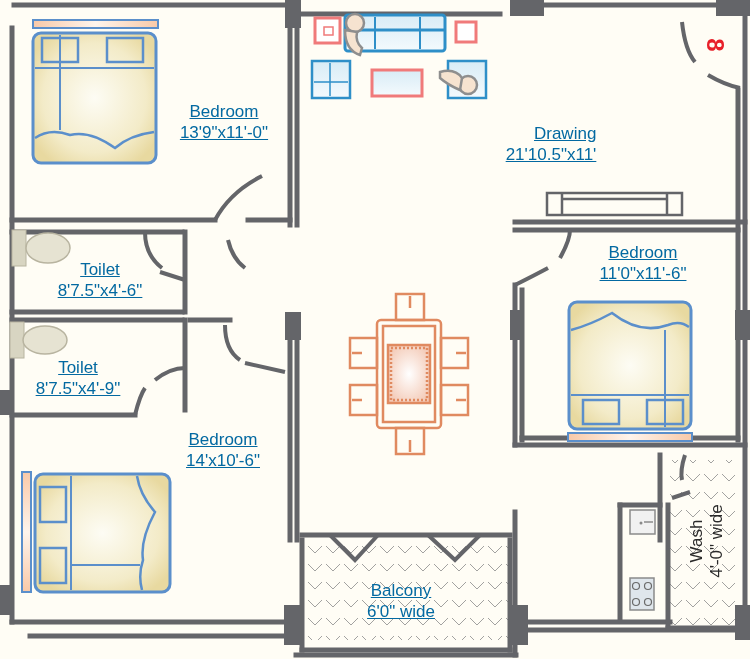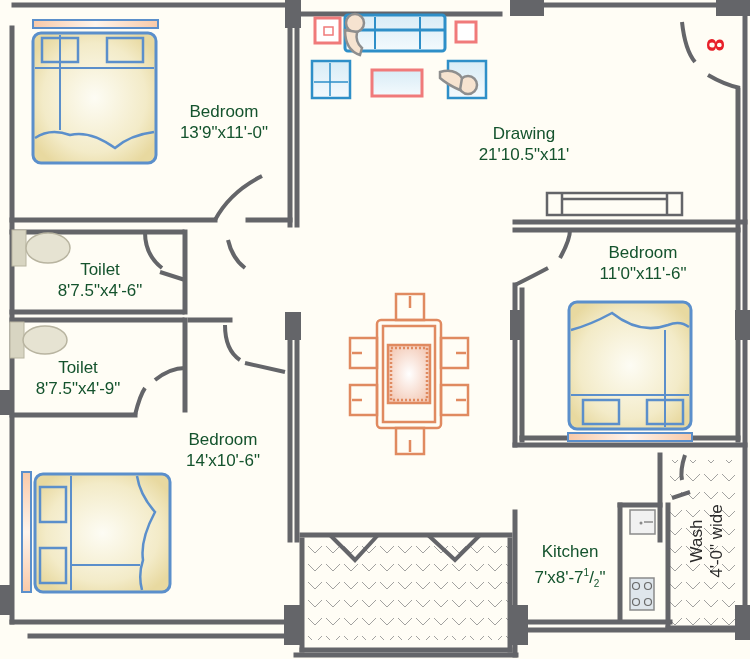--- a/index.html
+++ b/index.html
@@ -1,18 +1,18 @@
 <!DOCTYPE html>
 <html><head>
 <meta charset="utf-8">
 <style>
   html,body{margin:0;padding:0;background:#ffffff;}
   #plan{position:relative;width:750px;height:659px;overflow:hidden;background:#fffdf5;font-family:"Liberation Sans",sans-serif;}
   #plan svg{position:absolute;left:0;top:0;}
-  .lbl{position:absolute;text-align:center;color:#14532d;font-size:17px;line-height:21px;white-space:nowrap;transform:translateX(-50%);}
+  .lbl{position:absolute;text-align:center;color:#0369a1;font-size:17px;line-height:21px;white-space:nowrap;transform:translateX(-50%);text-decoration:underline;}
   .lbl span{display:block;}
   .rot{position:absolute;color:#2a2a2a;font-size:17px;line-height:20px;white-space:nowrap;transform:rotate(-90deg);transform-origin:center center;text-align:center;}
   .rot span{display:block;}
 </style>
 </head>
 <body>
 
 <div id="plan">
 <svg width="750" height="659" viewBox="0 0 750 659">
   <defs>
@@ -249,41 +249,41 @@
     <circle cx="648" cy="586" r="3.5" fill="none" stroke="#6a6a6a" stroke-width="1.2"></circle>
     <circle cx="636" cy="602" r="3.5" fill="none" stroke="#6a6a6a" stroke-width="1.2"></circle>
     <circle cx="648" cy="602" r="3.5" fill="none" stroke="#6a6a6a" stroke-width="1.2"></circle>
   </g>
 </svg>
 
 <div class="lbl" style="left:224px;top:101px;">
   <span>Bedroom</span>
   <span>13'9"x11'-0"</span>
 </div>
-<div class="lbl" style="left:524px;top:123px;">
+<div class="lbl" style="left:551px;top:123px;text-align:right;">
   <span>Drawing</span>
   <span>21'10.5"x11'</span>
 </div>
 <div class="lbl" style="left:100px;top:259px;">
   <span>Toilet</span>
   <span>8'7.5"x4'-6"</span>
 </div>
 <div class="lbl" style="left:643px;top:242px;">
   <span>Bedroom</span>
   <span>11'0"x11'-6"</span>
 </div>
 <div class="lbl" style="left:78px;top:357px;">
   <span>Toilet</span>
   <span>8'7.5"x4'-9"</span>
 </div>
 <div class="lbl" style="left:223px;top:429px;">
   <span>Bedroom</span>
   <span>14'x10'-6"</span>
 </div>
-<div class="lbl" style="left:570px;top:541px;">
-  <span>Kitchen</span>
-  <span><span style="display:inline">7'x8'-7</span><sup style="font-size:10px">1</sup><span style="display:inline">/</span><sub style="font-size:10px">2</sub><span style="display:inline">"</span></span>
+<div class="lbl" style="left:401px;top:580px;">
+  <span>Balcony</span>
+  <span>6'0" wide</span>
 </div>
 <div class="rot" style="left:648px;top:520px;width:120px;height:42px;">
   <span>Wash</span>
   <span>4'-0" wide</span>
 </div>
 </div>
 
 </body></html>

